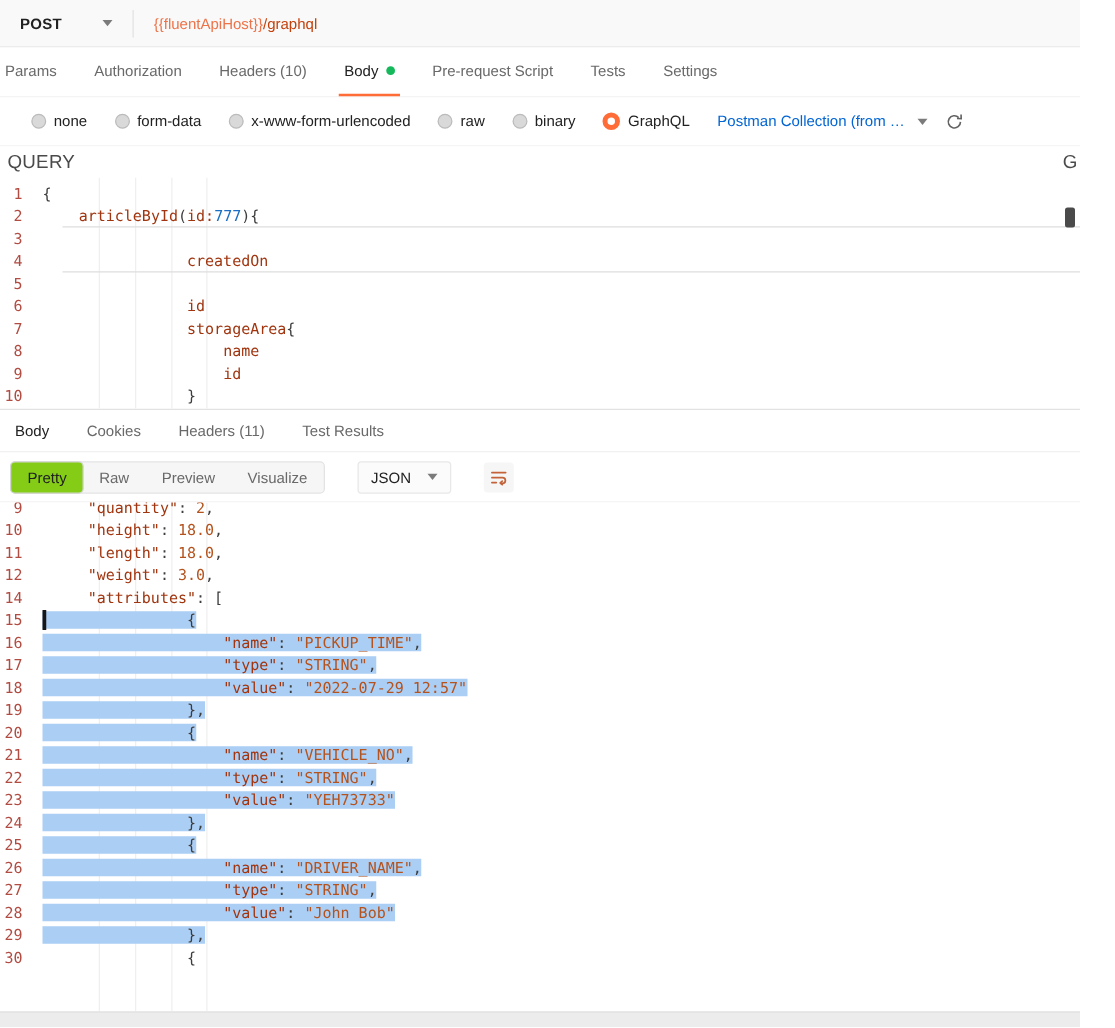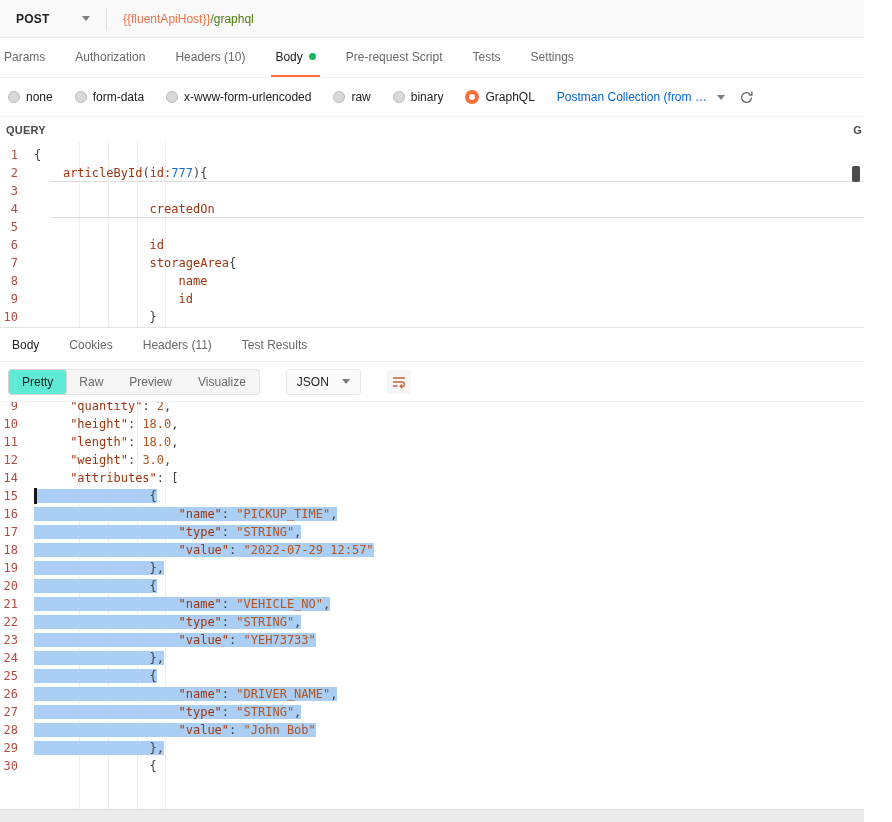--- a/index.html
+++ b/index.html
@@ -11,41 +11,41 @@
   body{font-family:"Liberation Sans","DejaVu Sans",sans-serif;font-size:12px;color:#212121;background:#fff;}
   .app{width:864px;height:822px;overflow:hidden;background:#fff;display:flex;flex-direction:column;}
 
   
   .url-row{height:38px;flex:none;display:flex;align-items:center;background:#F9F9F9;border-bottom:1px solid #E8E8E8;}
   .method-select{display:flex;align-items:center;justify-content:space-between;width:106px;padding:0 16px;height:100%;cursor:pointer;}
   .method{font-weight:700;letter-spacing:.2px;}
   .caret{width:0;height:0;border-left:4px solid transparent;border-right:4px solid transparent;border-top:5px solid #7B7B7B;display:inline-block;}
   .url-divider{width:1px;height:22px;background:#E2E2E2;margin-right:16px;}
   .url-var{color:var(--url-variable);}
-  .url-path{color:#4d7c0f;}
+  .url-path{color:#c2410c;}
 
   
   .req-tabs{height:40px;flex:none;display:flex;align-items:stretch;border-bottom:1px solid #F1F1F1;background:#fff;}
   .tab{display:flex;align-items:center;gap:6px;padding:0 4px;margin-right:22px;color:#696969;cursor:pointer;border-bottom:2px solid transparent;white-space:nowrap;}
   .tab.active{color:#212121;border-bottom-color:var(--accent);}
   .green-dot{width:7px;height:7px;border-radius:50%;background:var(--green-dot);}
 
   
-  .modes-row{height:38px;flex:none;display:flex;align-items:center;padding-left:8px;background:#fff;}
+  .modes-row{height:38px;flex:none;display:flex;align-items:center;padding-left:25px;background:#fff;}
   #modes-list{display:flex;align-items:center;}
   .mode{display:flex;align-items:center;margin-right:22px;cursor:pointer;}
   .radio{width:12px;height:12px;border-radius:50%;background:#D9D9D9;border:1px solid #BBB;margin-right:6px;flex:none;}
   .radio.on{background:#fff;border:4px solid var(--accent);width:14px;height:14px;}
   .schema-link{color:var(--link);margin-right:10px;white-space:nowrap;cursor:pointer;}
   .link-caret{margin-right:14px;}
   .refresh-btn{display:flex;align-items:center;cursor:pointer;}
 
   
   .query-header{height:26px;flex:none;display:flex;align-items:center;justify-content:space-between;padding:0 2px 0 6px;border-top:1px solid #F5F5F5;}
-  .section-label{font-size:11px;font-weight:700;color:#4A4A4A;letter-spacing:.2px;}
+  .section-label{font-size:15px;font-weight:400;color:#4A4A4A;letter-spacing:.2px;}
 
   
   .editor{position:relative;background:#fff;font-family:"DejaVu Sans Mono","Liberation Mono",monospace;font-size:12px;}
   .query-editor{height:186px;flex:none;border-bottom:1px solid #E2E2E2;padding-top:4px;overflow:hidden;}
   .resp-editor{height:407px;flex:none;overflow:hidden;}
   .resp-editor .lines{margin-top:-5px;}
   .guide{position:absolute;top:0;bottom:0;width:1px;background:#EFEFEF;}
   .g1{left:79px;}.g2{left:108px;}.g3{left:137px;}.g4{left:165px;}
   .code-line{display:flex;height:18px;line-height:18px;position:relative;}
   .code-line.rule::after{content:"";position:absolute;left:50px;right:0;bottom:0;height:1px;background:#DEDEDE;}
@@ -62,21 +62,21 @@
 
   
   .resp-tabs{height:34px;flex:none;display:flex;align-items:stretch;padding-left:8px;border-bottom:1px solid #EDEDED;background:#fff;}
   .resp-tabs .tab{border-bottom-width:0;}
   .resp-tabs .tab.active{color:#212121;font-weight:400;}
 
   
   .toolbar{height:40px;flex:none;display:flex;align-items:center;padding-left:8px;border-bottom:1px solid #F2F2F2;background:#fff;}
   .seg{display:flex;align-items:center;background:#F6F6F6;border:1px solid #E3E3E3;border-radius:4px;height:26px;}
   .seg-item{padding:0 13px;height:26px;display:flex;align-items:center;color:#696969;cursor:pointer;}
-  .seg-item.active{background:#5eead4;border:1px solid #D4D4D4;border-radius:4px;color:#212121;margin:-1px;}
+  .seg-item.active{background:#84cc16;border:1px solid #D4D4D4;border-radius:4px;color:#212121;margin:-1px;}
   .fmt{display:flex;align-items:center;gap:13px;margin-left:26px;padding:5px 10px;border:1px solid #E8E8E8;background:#FBFBFB;border-radius:3px;cursor:pointer;}
   .wrap-btn{margin-left:26px;display:flex;align-items:center;padding:4px;border-radius:3px;background:#F6F6F6;cursor:pointer;}
 
   .footer{height:13px;flex:none;background:#ECECEC;border-top:1px solid #DBDBDB;}
 </style>
 </head>
 <body>
 
 <div class="app">
 

